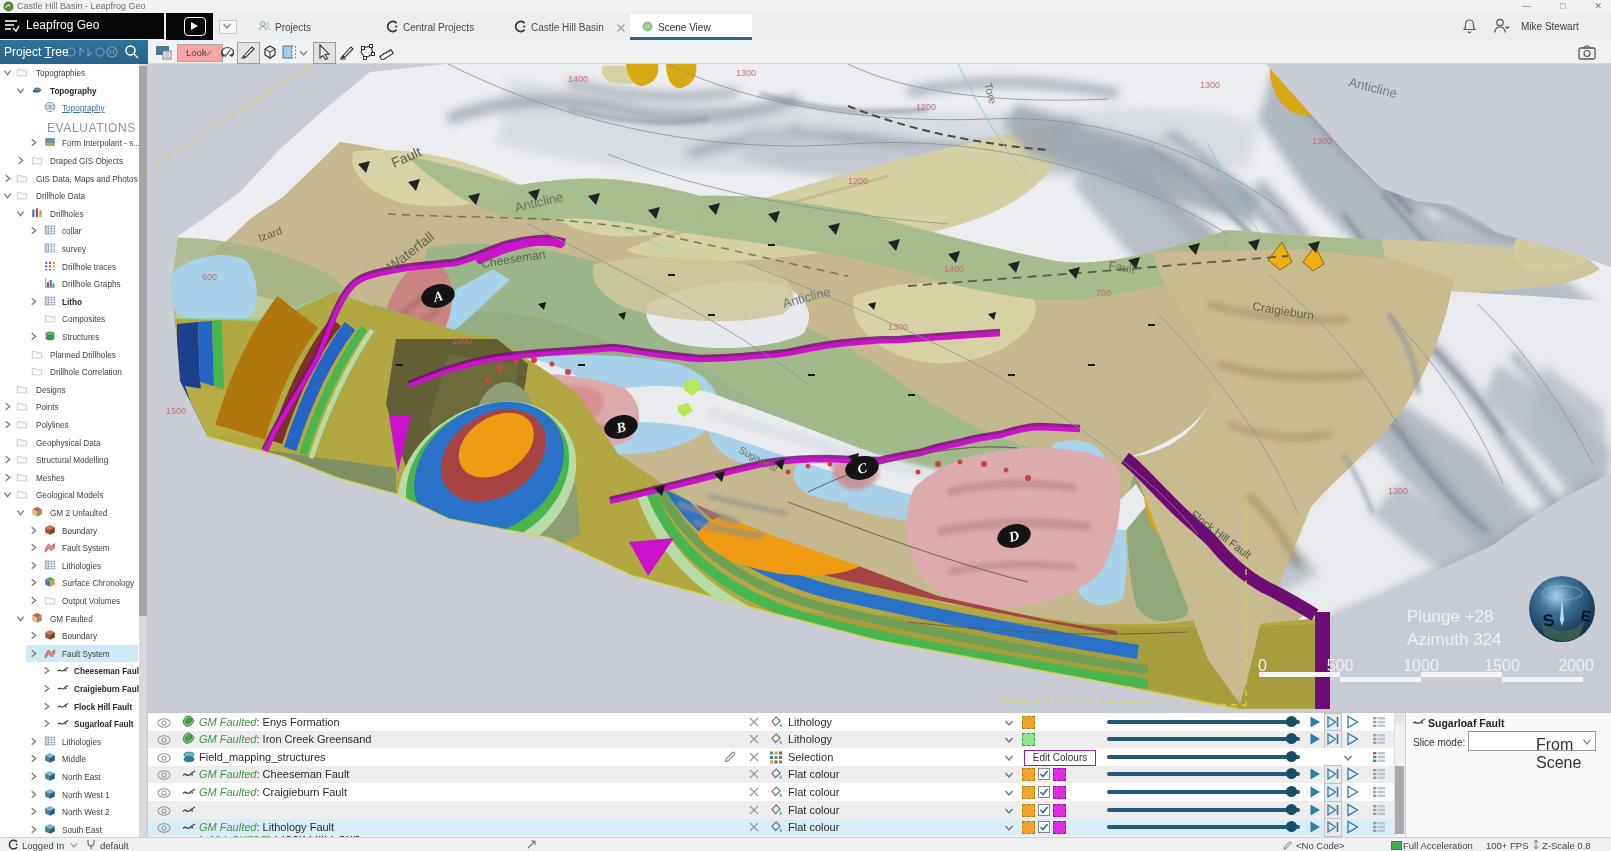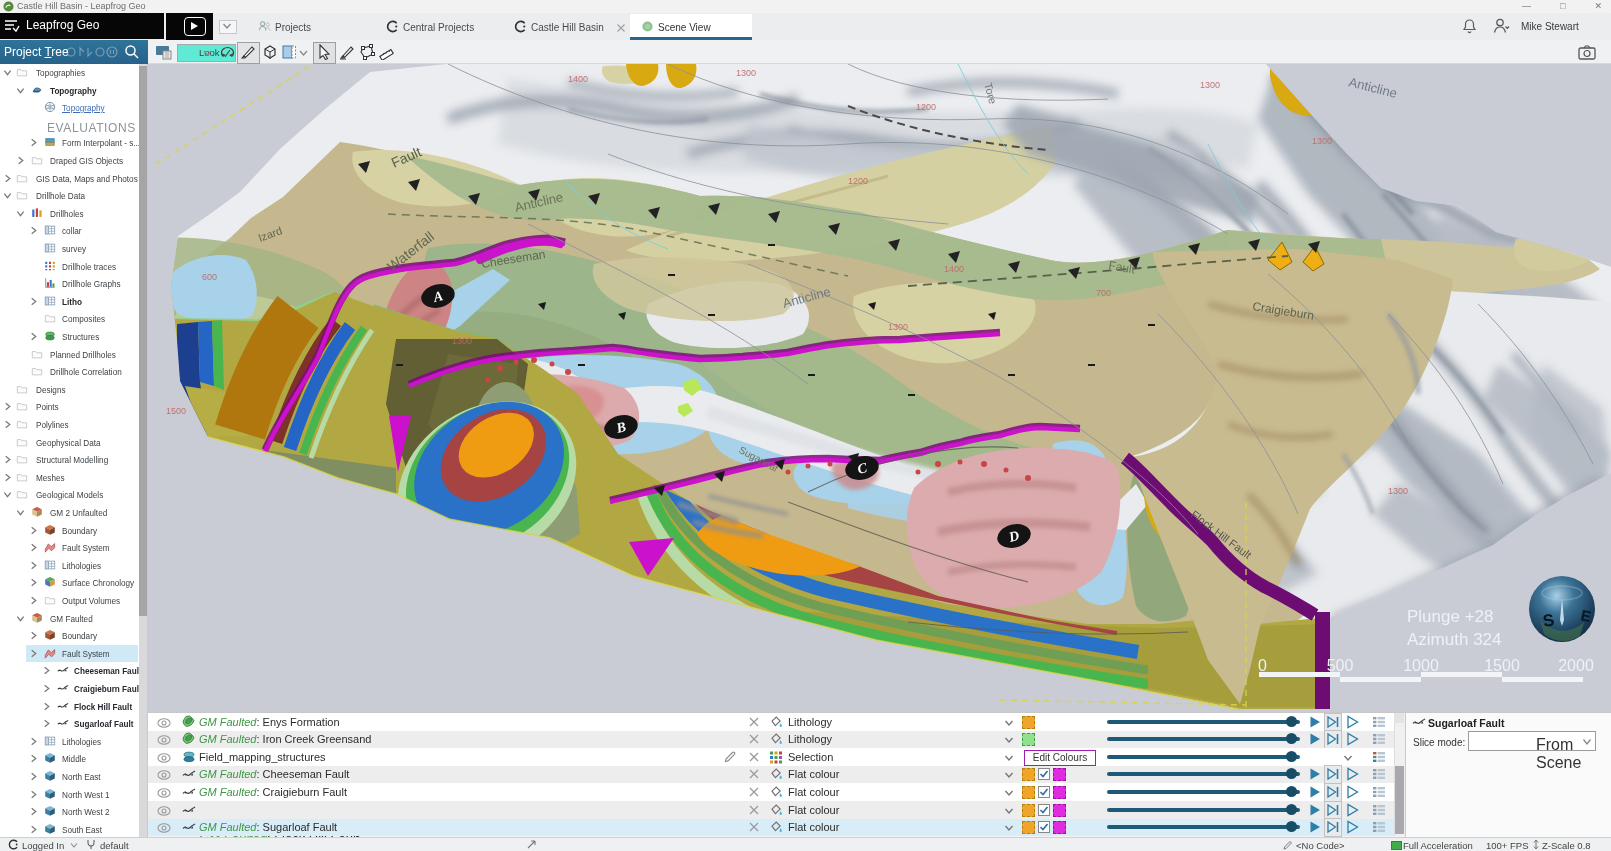--- a/index.html
+++ b/index.html
@@ -78,21 +78,21 @@
 <svg style="position:absolute;left:124px;top:44px" width="16" height="16" viewBox="0 0 16 16">
     <circle cx="6.5" cy="6.5" r="4.5" fill="none" stroke="#fff" stroke-width="1.5"></circle>
     <path d="M10 10l4 4" stroke="#fff" stroke-width="1.5"></path>
   </svg>
 <div style="position:absolute;left:148px;top:40px;width:1463px;height:24px;background:#f0f1f3;border-bottom:1px solid #d5d7d9;box-sizing:border-box"></div>
 <svg style="position:absolute;left:155px;top:45px" width="17" height="15" viewBox="0 0 17 15">
     <rect x="1" y="1" width="13" height="9" rx="1" fill="#4a7a9a"></rect>
     <rect x="8" y="6" width="8" height="8" fill="#e8e8e8" stroke="#888"></rect>
     <path d="M10 8h4M10 10h4M10 12h4" stroke="#999" stroke-width=".8"></path>
   </svg>
-<div style="position:absolute;left:177px;top:44px;width:36px;height:16px;background:#5eead4;border:1px solid #a8a8a8;font-size:9.5px;color:#444;padding-left:21px;line-height:16px">Look</div>
+<div style="position:absolute;left:177px;top:44px;width:36px;height:16px;background:#fca5a5;border:1px solid #a8a8a8;font-size:9.5px;color:#444;padding-left:8px;line-height:16px">Look</div>
 <svg style="position:absolute;left:203px;top:49px" width="9" height="8" viewBox="0 0 9 8">
     <path d="M1 2l3.5 4L8 2" stroke="#888" stroke-width="1.2" fill="none"></path>
   </svg>
 <svg style="position:absolute;left:219px;top:44px" width="17" height="17" viewBox="0 0 17 17">
     <path d="M4 12 A6 5 0 1 1 13 12" fill="none" stroke="#444" stroke-width="1.3"></path>
     <path d="M2 9l2 4 3-2z M15 9l-2 4-3-2z" fill="#444"></path>
     <path d="M6 13l5-7" stroke="#444" stroke-width="1.1"></path>
   </svg>
 <div style="position:absolute;left:237px;top:42px;width:21px;height:20px;background:#e2e4e6;border:1px solid #9f9f9f"></div>
 <svg style="position:absolute;left:240px;top:44px" width="16" height="16" viewBox="0 0 16 16">
@@ -1138,21 +1138,21 @@
 <div style="position:absolute;left:148px;top:818.6px;width:1246px;height:17.6px;background:#d9edf8"></div>
 <svg style="position:absolute;left:157px;top:822.2000000000002px" width="14" height="12" viewBox="0 0 14 12">
     <ellipse cx="7" cy="6" rx="6" ry="4.3" fill="none" stroke="#9a9a9a" stroke-width="1.1"></ellipse>
     <circle cx="7" cy="6" r="2" fill="none" stroke="#9a9a9a" stroke-width="1.1"></circle>
   </svg>
 <svg style="position:absolute;left:182px;top:820.2000000000002px" width="14" height="14" viewBox="0 0 14 14">
     <path d="M1 8.5C3.5 4.5 5 10.5 8 7.5s3-2 5-3.5" stroke="#444" fill="none" stroke-width="1.2"></path>
     <path d="M3.2 6.2l2.2 1.8-2.6.6z" fill="#444"></path>
     <path d="M8.6 8.6l2-2.4.6 2.2z" fill="#444"></path>
   </svg>
-<div style="position:absolute;left:199px;top:821.2px;font-size:11px;white-space:nowrap"><span style="font-style:italic;color:#3f9646">GM Faulted</span><span style="color:#2b2b2b">: Sugarloaf Fault</span></div>
+<div style="position:absolute;left:199px;top:821.2px;font-size:11px;white-space:nowrap"><span style="font-style:italic;color:#3f9646">GM Faulted</span><span style="color:#2b2b2b">: Lithology Fault</span></div>
 <svg style="position:absolute;left:748px;top:821.2px" width="12" height="12" viewBox="0 0 12 12">
     <path d="M2 2l8 8M10 2l-8 8" stroke="#9a9aa2" stroke-width="1.3"></path>
   </svg>
 <svg style="position:absolute;left:769px;top:820.2000000000002px" width="14" height="14" viewBox="0 0 14 14">
     <path d="M3 6.2 7.2 2l4 4-4.8 4.6z" fill="none" stroke="#707070" stroke-width="1.1"></path>
     <path d="M11.6 8.2c.8 1.1 1.3 2 1.3 2.6 0 .7-.5 1.2-1.2 1.2s-1.2-.5-1.2-1.2c0-.6.4-1.5 1.1-2.6z" fill="#4db0d6"></path>
   </svg>
 <div style="position:absolute;left:788px;top:821.2px;font-size:11px;color:#2b2b2b">Flat colour</div>
 <svg style="position:absolute;left:1004px;top:823.2px" width="10" height="10" viewBox="0 0 10 10">
     <path d="M1.5 3 5 7 8.5 3" stroke="#777" stroke-width="1.4" fill="none"></path>

